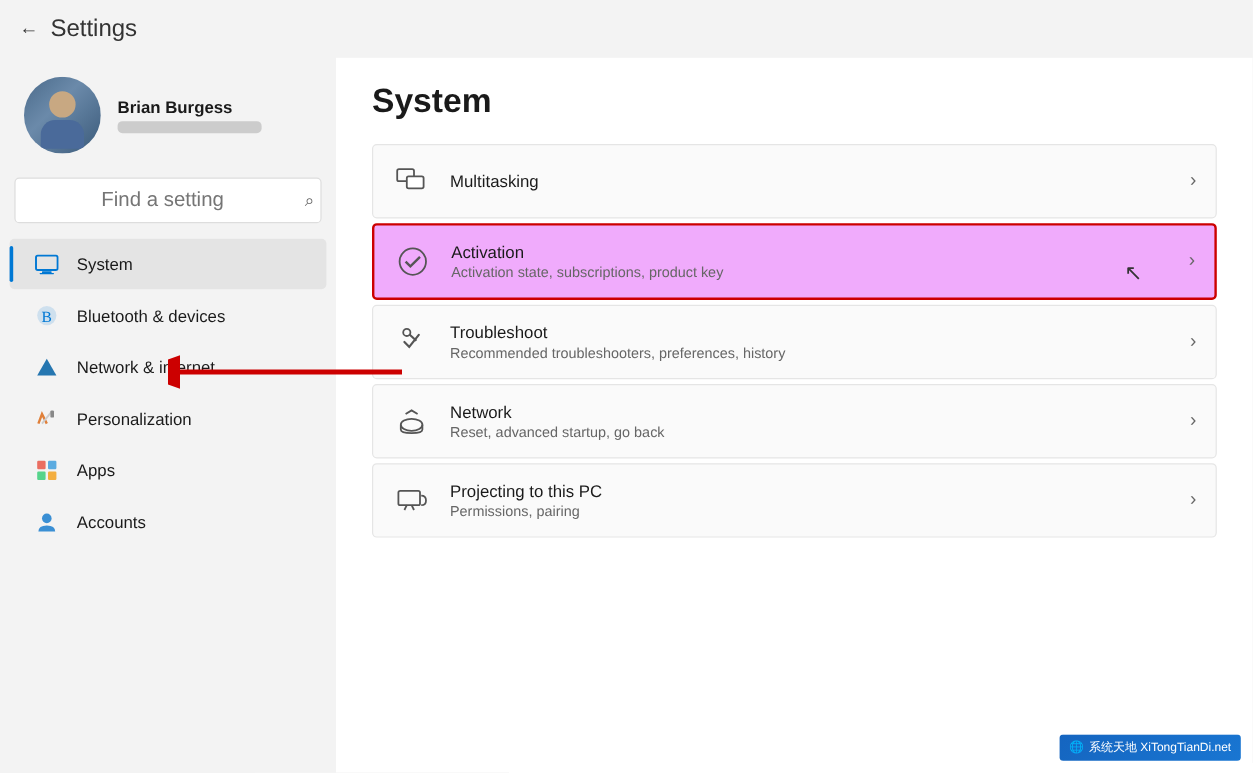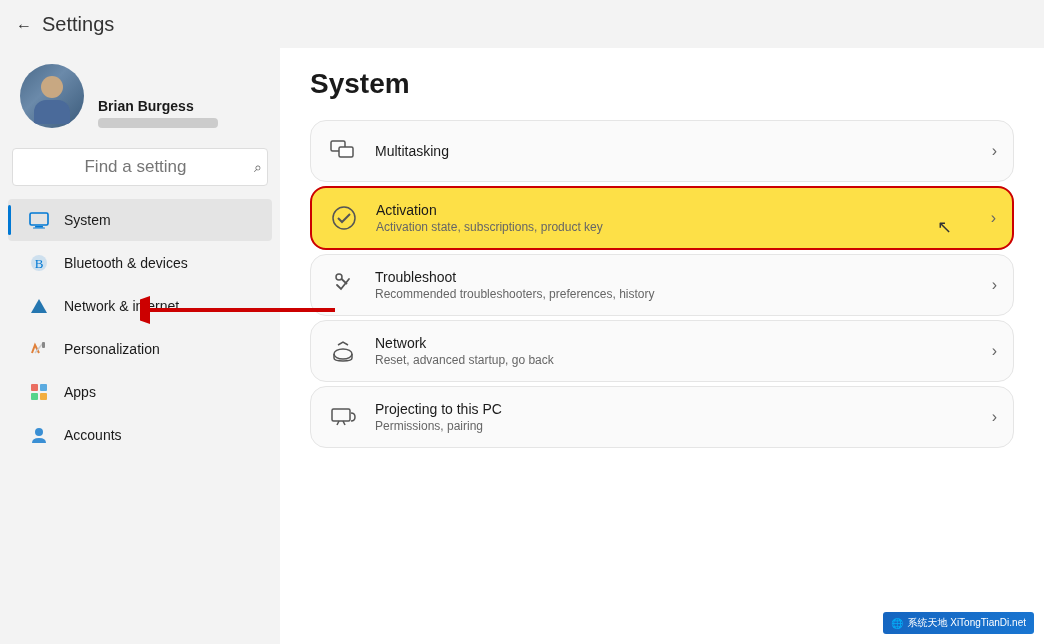--- a/index.html
+++ b/index.html
@@ -51,21 +51,21 @@
       display: flex;
       flex-direction: column;
       padding: 0;
       flex-shrink: 0;
       overflow-y: auto;
     }
 
     
     .profile-section {
       display: flex;
-      align-items: flex-end;
+      align-items: center;
       gap: 14px;
       padding: 16px 20px 20px 20px;
     }
     .avatar {
       width: 64px;
       height: 64px;
       border-radius: 50%;
       background: #5a7a9c;
       overflow: hidden;
       flex-shrink: 0;
@@ -205,25 +205,25 @@
     }
     .setting-card {
       display: flex;
       align-items: center;
       padding: 14px 16px;
       border: 1px solid #e5e5e5;
       background: #fafafa;
       cursor: pointer;
       gap: 16px;
       margin-bottom: 4px;
-      border-radius: 16px;
+      border-radius: 4px;
     }
     .setting-card.highlighted {
       border: 2px solid #cc0000;
-      background: #fde047;
+      background: #f0abfc;
     }
     .setting-icon {
       width: 32px;
       height: 32px;
       display: flex;
       align-items: center;
       justify-content: center;
       flex-shrink: 0;
       font-size: 20px;
       color: #444;

